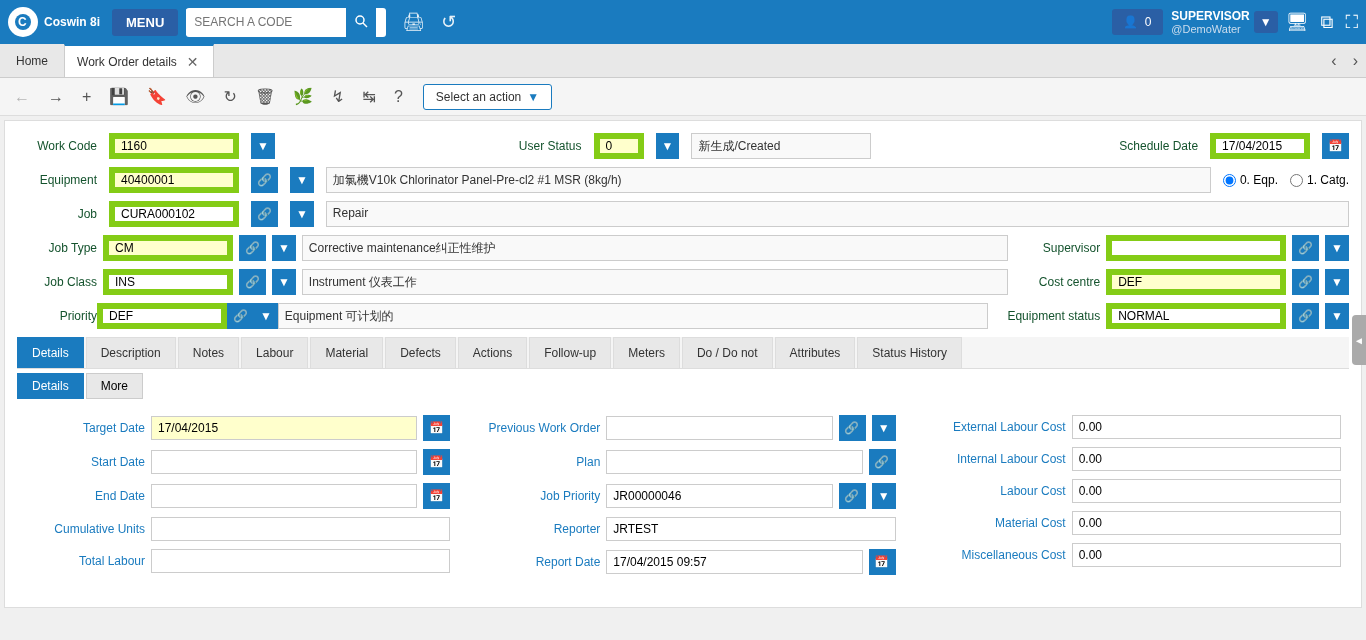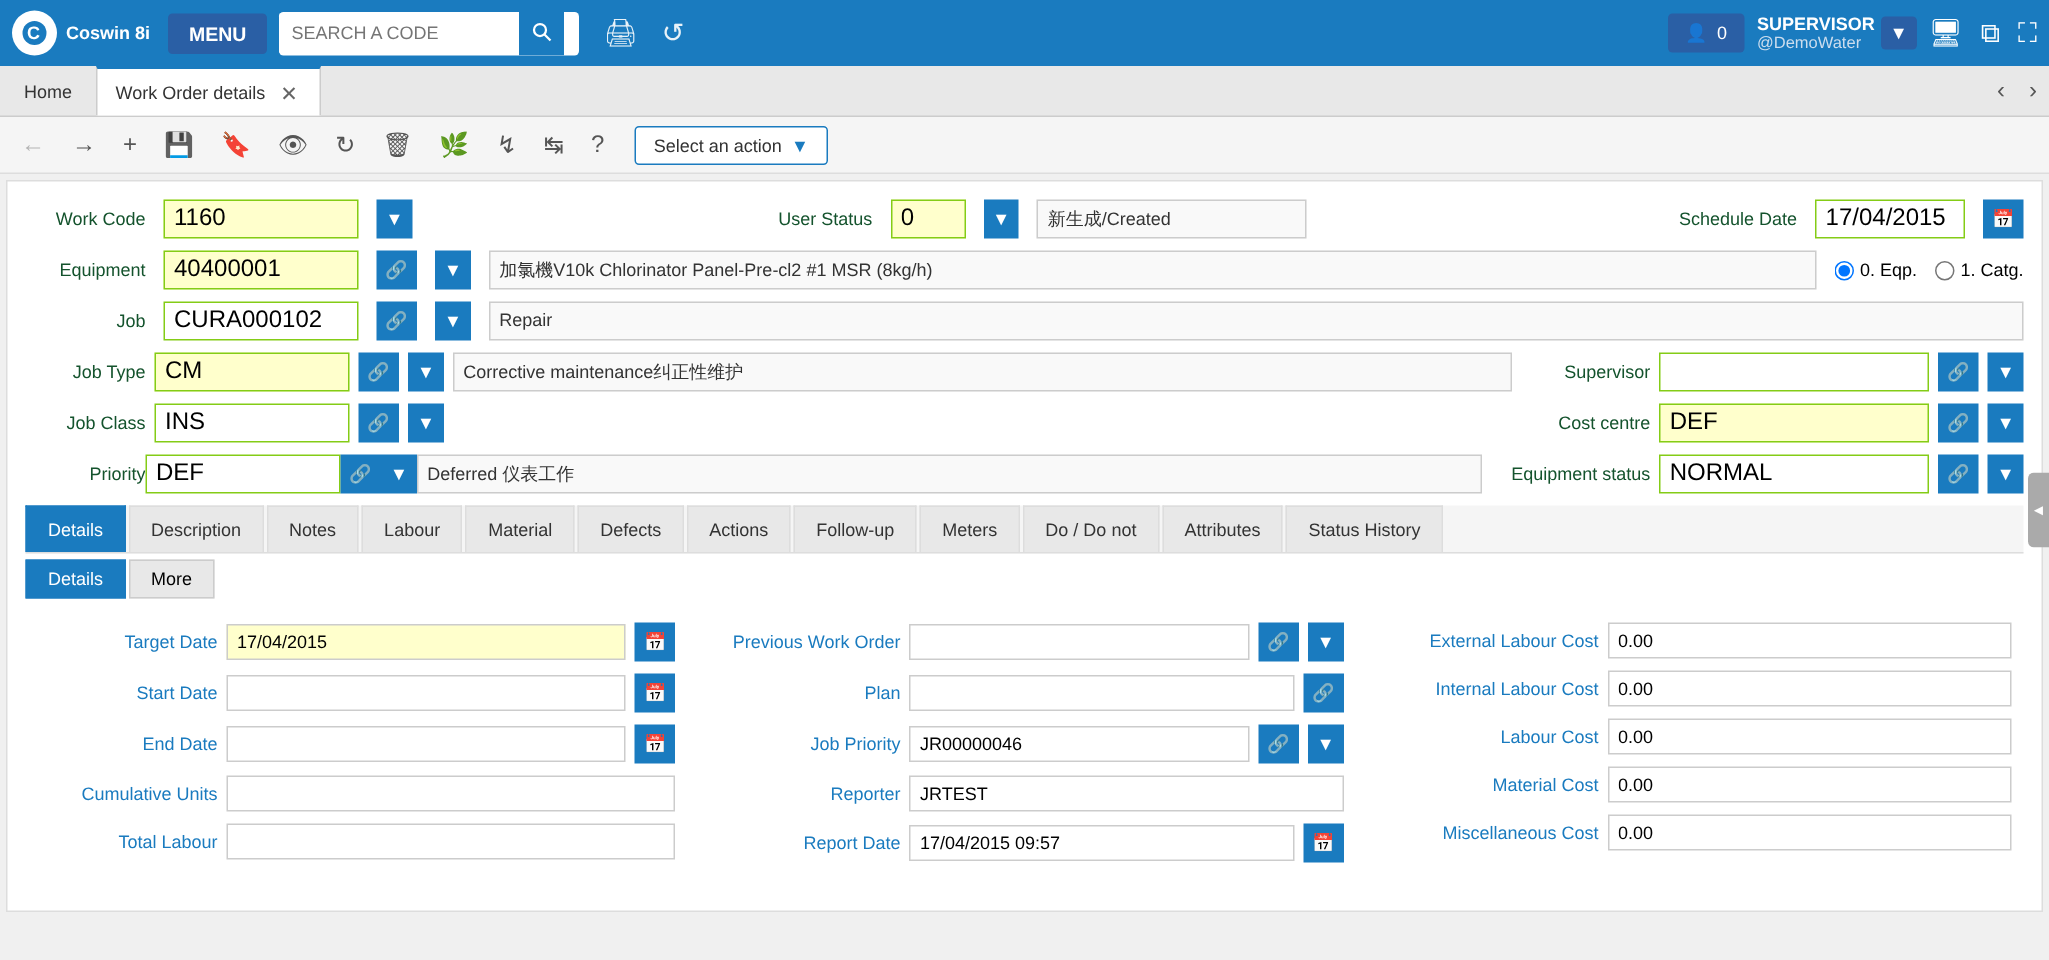--- a/index.html
+++ b/index.html
@@ -210,23 +210,23 @@
       border: 1px solid #ddd;
       padding: 12px;
     }
     .form-label {
       color: #14532d;
       text-align: right;
       font-size: 12px;
       white-space: nowrap;
     }
     .form-input {
-      border: 1px solid #84cc16;
+      border: 6px solid #84cc16;
       padding: 4px 6px;
-      font-size: 16px;
+      font-size: 12px;
       height: 26px;
       outline: none;
     }
     .form-input.yellow { background: #ffffcc; }
     .input-btn {
       background: #1a7bbf;
       border: none;
       color: white;
       padding: 4px 6px;
       cursor: pointer;
@@ -506,36 +506,37 @@
       <button class="input-dropdown">▼</button>
     </div>
   </div>
 
   <div style="display:flex;gap:12px;margin-bottom:8px;">
     <div style="display:flex;align-items:center;gap:6px;flex:1;">
       <span class="form-label" style="width:80px;">Job Class</span>
       <input class="form-input" style="width: 130px;" value="INS">
       <button class="input-btn">🔗</button>
       <button class="input-dropdown">▼</button>
+      <span class="form-text" style="flex:1;">Instrument 仪表工作</span>
     </div>
     <div style="display:flex;align-items:center;gap:6px;">
       <span class="form-label" style="width:80px;">Cost centre</span>
       <input class="form-input yellow" style="width: 180px;" value="DEF">
       <button class="input-btn">🔗</button>
       <button class="input-dropdown">▼</button>
     </div>
   </div>
 
   <div style="display:flex;gap:12px;margin-bottom:4px;">
     <div style="display:flex;align-items:center;gap:0;flex:1;">
       <span class="form-label" style="width:80px;">Priority</span>
       <input class="form-input" style="width: 130px;" value="DEF">
       <button class="input-btn">🔗</button>
       <button class="input-dropdown">▼</button>
-      <span class="form-text" style="flex:1;">Deferred 仪表工作</span>
+      <span class="form-text" style="flex:1;">Equipment 可计划的</span>
     </div>
     <div style="display:flex;align-items:center;gap:6px;">
       <span class="form-label" style="width:100px;">Equipment status</span>
       <input class="form-input" style="width: 180px;" value="NORMAL">
       <button class="input-btn">🔗</button>
       <button class="input-dropdown">▼</button>
     </div>
   </div>
 
   <div class="section-tabs">

